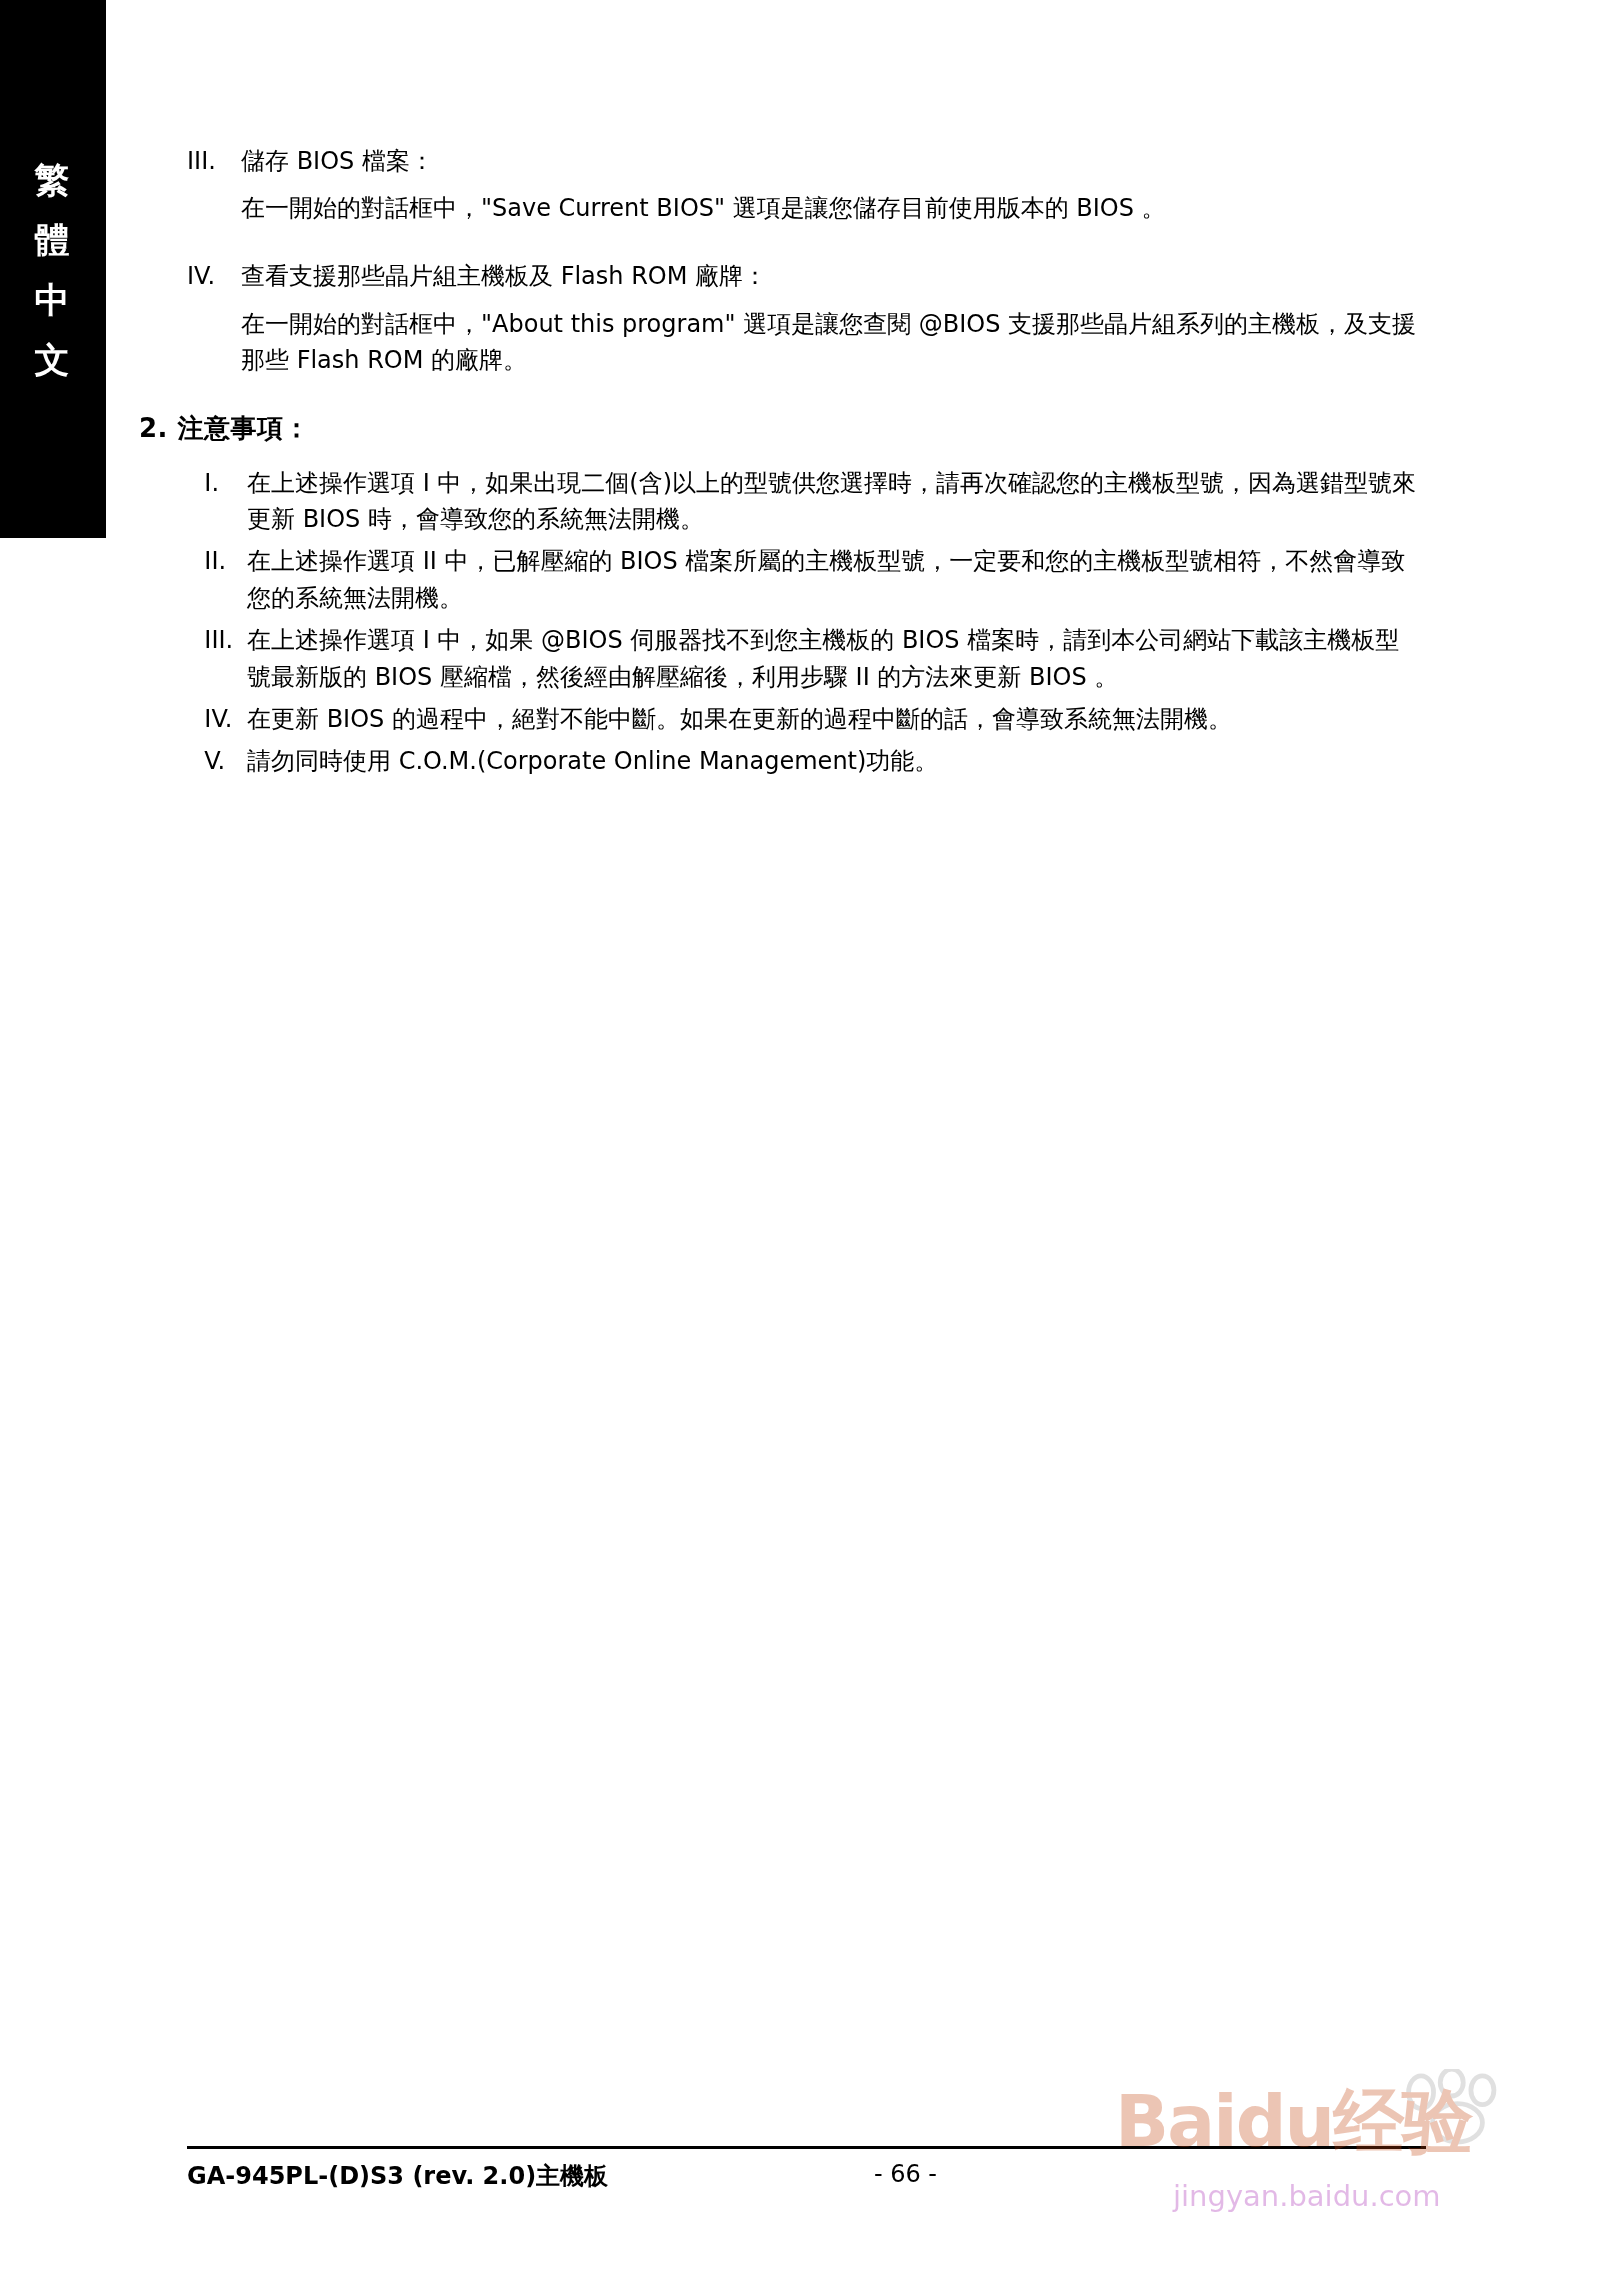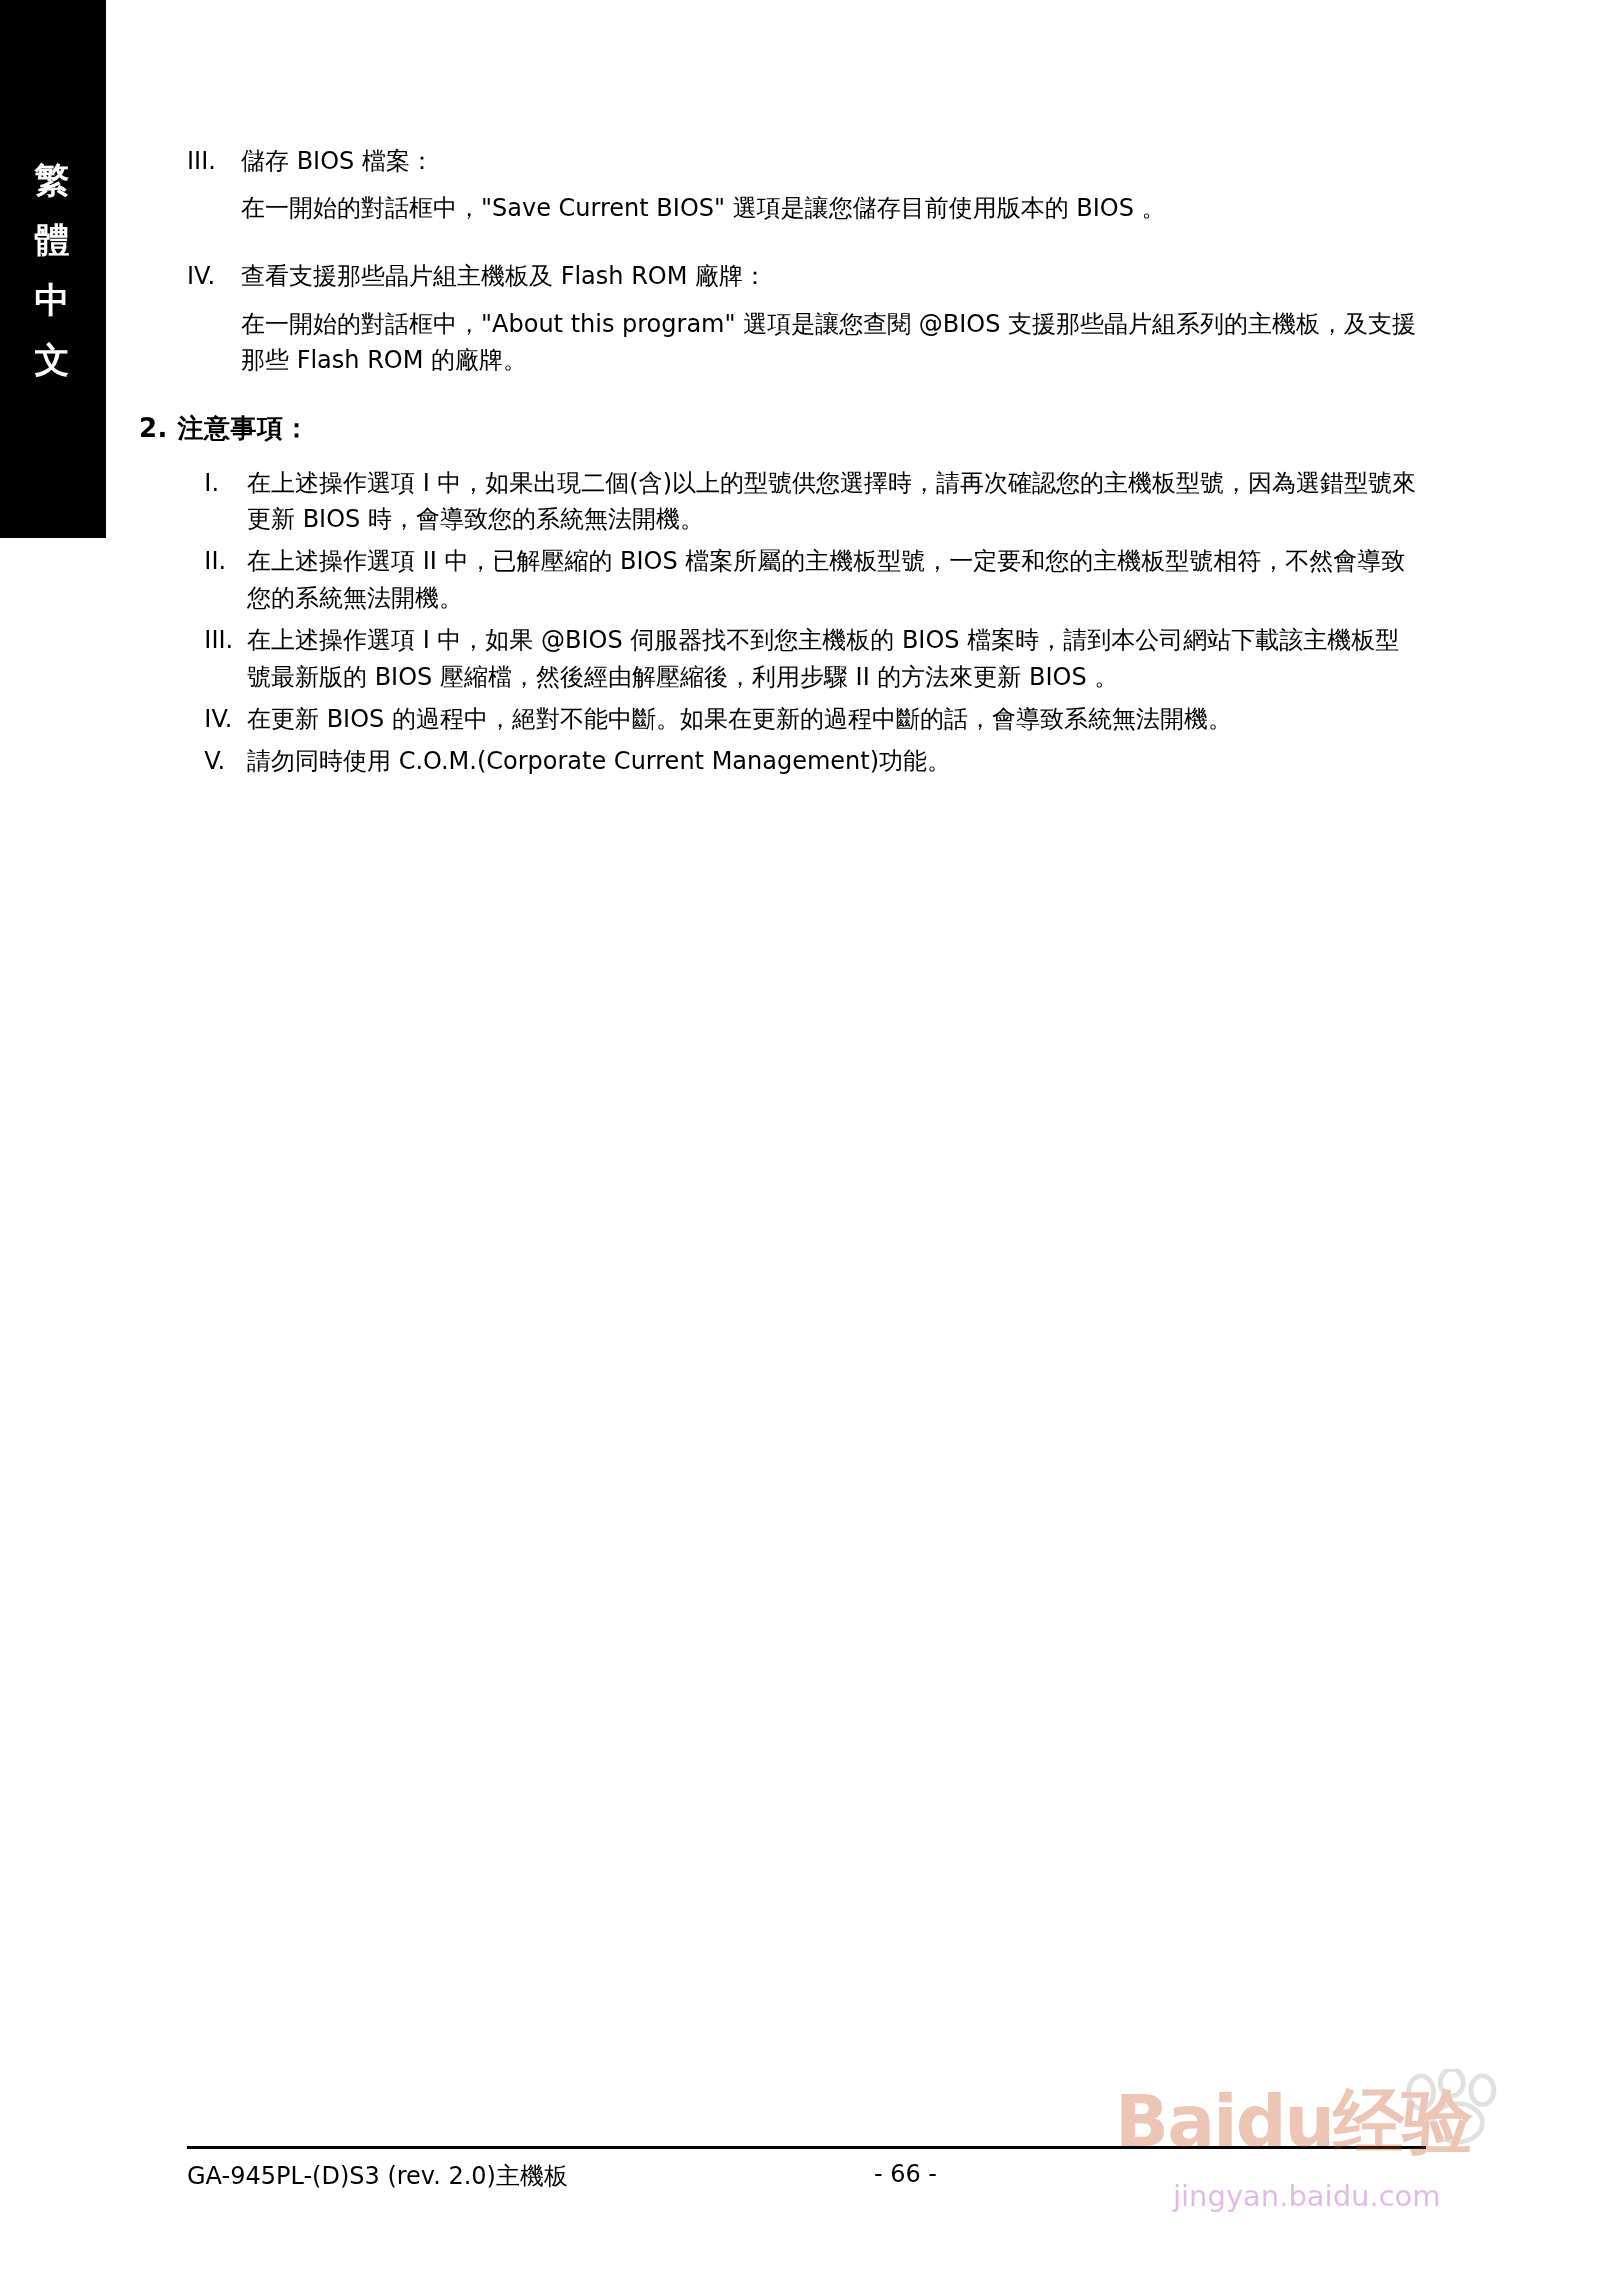--- a/index.html
+++ b/index.html
@@ -117,20 +117,21 @@
     background: #000000;
     margin-bottom: 11.5px;
   }
   .footer-row {
     display: flex;
     align-items: flex-start;
     font-size: 24px;
   }
   .footer-left {
     width: 500px;
+    font-weight: bold;
   }
   .footer-center {
     width: 250px;
     text-align: right;
   }
 
   
   .watermark {
     position: absolute;
     right: 86px;
@@ -210,21 +211,21 @@
     <div class="note-item">
       <div class="note-label">III.</div>
       <div class="note-text">在上述操作選項 I 中，如果 @BIOS 伺服器找不到您主機板的 BIOS 檔案時，請到本公司網站下載該主機板型號最新版的 BIOS 壓縮檔，然後經由解壓縮後，利用步驟 II 的方法來更新 BIOS 。</div>
     </div>
     <div class="note-item">
       <div class="note-label">IV.</div>
       <div class="note-text">在更新 BIOS 的過程中，絕對不能中斷。如果在更新的過程中斷的話，會導致系統無法開機。</div>
     </div>
     <div class="note-item">
       <div class="note-label">V.</div>
-      <div class="note-text">請勿同時使用 C.O.M.(Corporate Current Management)功能。</div>
+      <div class="note-text">請勿同時使用 C.O.M.(Corporate Online Management)功能。</div>
     </div>
   </div>
 
 </div>
 
 <div class="footer">
   <div class="footer-rule"></div>
   <div class="footer-row">
     <div class="footer-left">GA-945PL-(D)S3 (rev. 2.0)主機板</div>
     <div class="footer-center">- 66 -</div>

